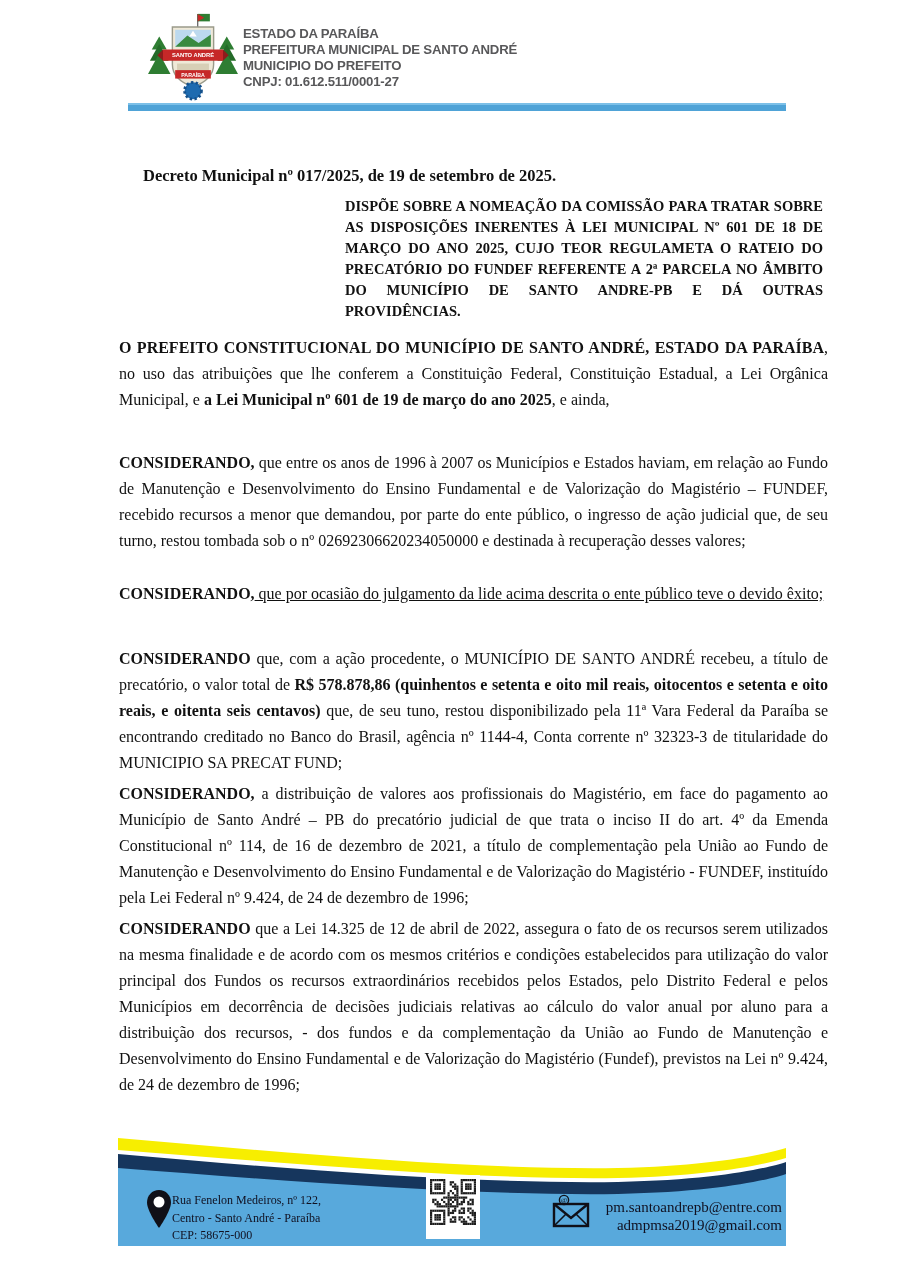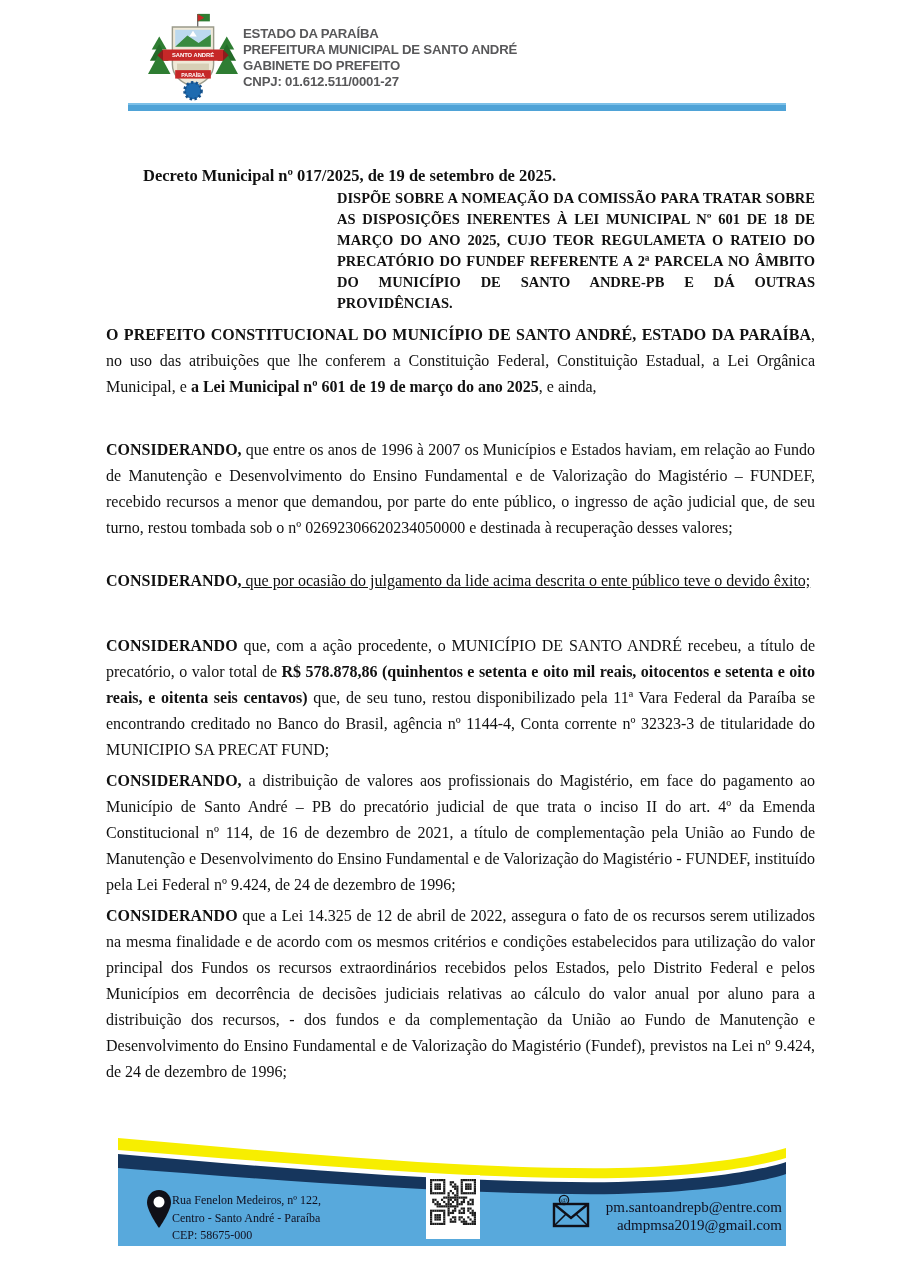--- a/index.html
+++ b/index.html
@@ -16,23 +16,23 @@
   .logo-text{position:absolute;left:82px;top:8px;font-family:"Liberation Sans",sans-serif;}
   .logo-pre{font-size:7.5px;font-weight:700;letter-spacing:1.6px;color:#e9a23b;margin-bottom:2px;}
   .logo-big{font-size:22px;font-weight:700;color:#1d3c72;line-height:20px;letter-spacing:1px;}
   .logo-sub{font-size:7.5px;font-weight:700;letter-spacing:1.8px;color:#5fa8dc;margin-top:4px;}
   .divider{position:absolute;left:128px;top:103px;width:658px;height:8px;
            background:linear-gradient(#7cc0e8 0 2px,#4fa3d7 2px 100%);}
 
   
   .doc{position:absolute;left:106px;top:150px;width:709px;height:1000px;}
   .title{position:absolute;left:21px;top:0;margin:16px;font-size:16.5px;font-weight:700;}
-  .epigraph{position:absolute;left:231px;top:38px;width:478px;margin:0;
+  .epigraph{position:absolute;left:231px;top:38px;width:478px;margin:8px;
             font-size:14.5px;font-weight:700;line-height:21px;text-align:justify;}
-  .para{position:absolute;left:0;width:709px;margin:0;
+  .para{position:absolute;left:0;width:709px;margin:13px;
         font-size:16px;line-height:26px;text-align:justify;}
   .p0{top:172px}.p1{top:287px}.p2{top:418px}.p3{top:483px}.p4{top:618px}.p5{top:753px}
 
   
   .footer-waves{position:absolute;left:118px;top:1136px;width:668px;height:112px;}
   .pin-icon{position:absolute;left:146px;top:1189px;width:26px;height:40px;}
   .address{position:absolute;left:172px;top:1192px;font-size:12px;line-height:17.5px;color:#101020;}
   .qr-card{position:absolute;left:426px;top:1175px;width:54px;height:64px;background:#fff;}
   .qr-card svg{position:absolute;left:4px;top:4px;}
   .env-icon{position:absolute;left:551px;top:1194px;width:42px;height:34px;}
@@ -71,21 +71,21 @@
     <rect x="31" y="62" width="38" height="9" fill="#c62828"></rect>
     <text x="50" y="69" text-anchor="middle" font-family="Liberation Sans, sans-serif" font-size="5.6" font-weight="700" fill="#ffffff">PARAÍBA</text>
 
     <circle cx="50" cy="84" r="9" fill="#1e6bb0"></circle>
     <circle cx="50" cy="84" r="9" fill="none" stroke="#15508a" stroke-width="3" stroke-dasharray="2.5 2.5"></circle>
   </svg>
 
   <div class="org">
     <div>ESTADO DA PARAÍBA</div>
     <div>PREFEITURA MUNICIPAL DE SANTO ANDRÉ</div>
-    <div>GABINETE DO PREFEITO</div>
+    <div>MUNICIPIO DO PREFEITO</div>
     <div>CNPJ: 01.612.511/0001-27</div>
   </div>
 
 
   <div class="divider"></div>
 
   <main class="doc">
     <h1 class="title">Decreto Municipal nº 017/2025, de 19 de setembro de 2025.</h1>
     <p class="epigraph">DISPÕE SOBRE A NOMEAÇÃO DA COMISSÃO PARA TRATAR SOBRE AS DISPOSIÇÕES INERENTES À LEI MUNICIPAL Nº 601 DE 18 DE MARÇO DO ANO 2025, CUJO TEOR REGULAMETA O RATEIO DO PRECATÓRIO DO FUNDEF REFERENTE A 2ª PARCELA NO ÂMBITO DO MUNICÍPIO DE SANTO ANDRE-PB E DÁ OUTRAS PROVIDÊNCIAS.</p>
     <div>

